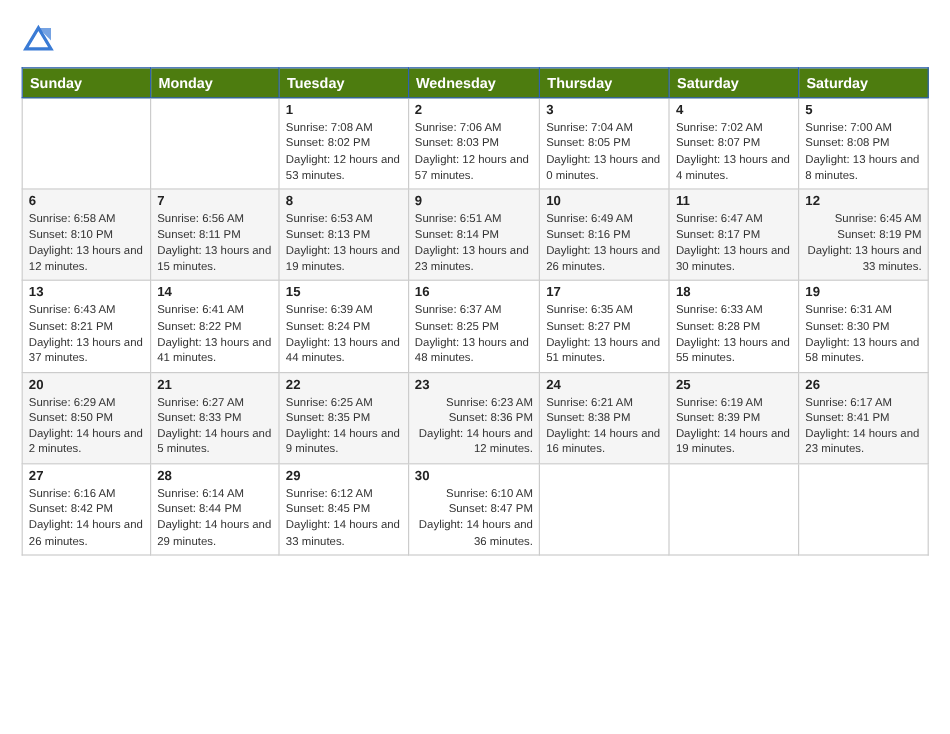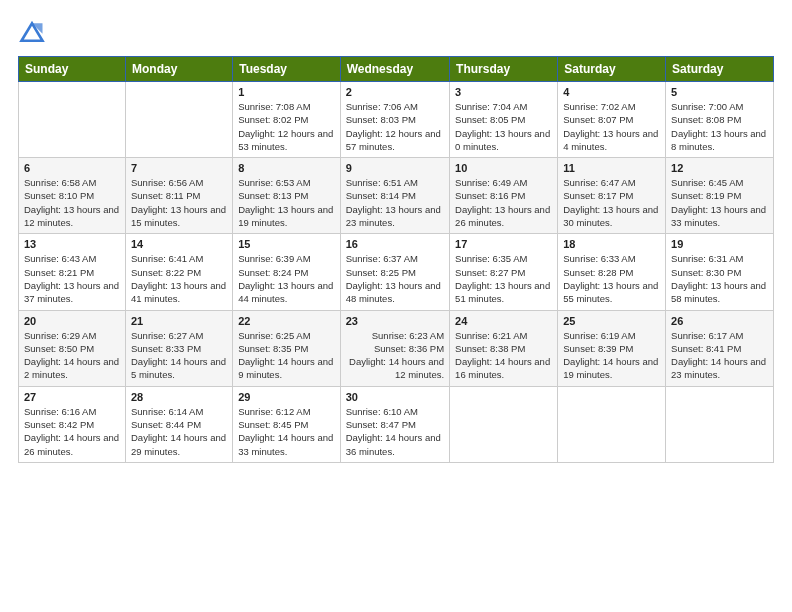--- a/index.html
+++ b/index.html
@@ -202,21 +202,21 @@
 Daylight: 13 hours and 26 minutes.</div>
           </td>
           <td>
             <span class="cell-date">11</span>
             <div class="cell-info" style="white-space: pre-line;">Sunrise: 6:47 AM
 Sunset: 8:17 PM
 Daylight: 13 hours and 30 minutes.</div>
           </td>
           <td>
             <span class="cell-date">12</span>
-            <div class="cell-info" style="white-space: pre-line;">Sunrise: 6:45 AM
+            <div class="cell-info" style="white-space: pre-line; text-align: right;">Sunrise: 6:45 AM
 Sunset: 8:19 PM
 Daylight: 13 hours and 33 minutes.</div>
           </td>
         </tr>
         <tr>
           <td>
             <span class="cell-date">13</span>
             <div class="cell-info" style="white-space: pre-line;">Sunrise: 6:43 AM
 Sunset: 8:21 PM
 Daylight: 13 hours and 37 minutes.</div>
@@ -316,21 +316,21 @@
 Daylight: 14 hours and 29 minutes.</div>
           </td>
           <td>
             <span class="cell-date">29</span>
             <div class="cell-info" style="white-space: pre-line;">Sunrise: 6:12 AM
 Sunset: 8:45 PM
 Daylight: 14 hours and 33 minutes.</div>
           </td>
           <td>
             <span class="cell-date">30</span>
-            <div class="cell-info" style="white-space: pre-line;">Sunrise: 6:10 AM
+            <div class="cell-info" style="white-space: pre-line; text-align: right;">Sunrise: 6:10 AM
 Sunset: 8:47 PM
 Daylight: 14 hours and 36 minutes.</div>
           </td>
           <td class="empty-cell"></td>
           <td class="empty-cell"></td>
           <td class="empty-cell"></td>
         </tr>
       </tbody>
   </table>
 </div>

